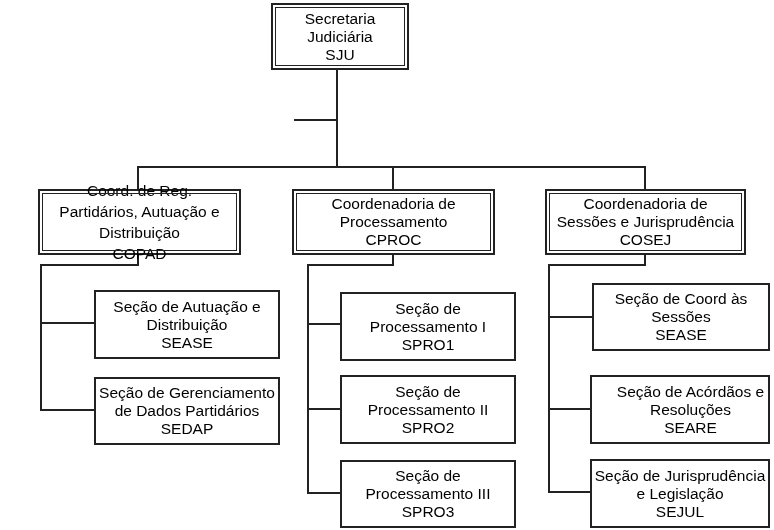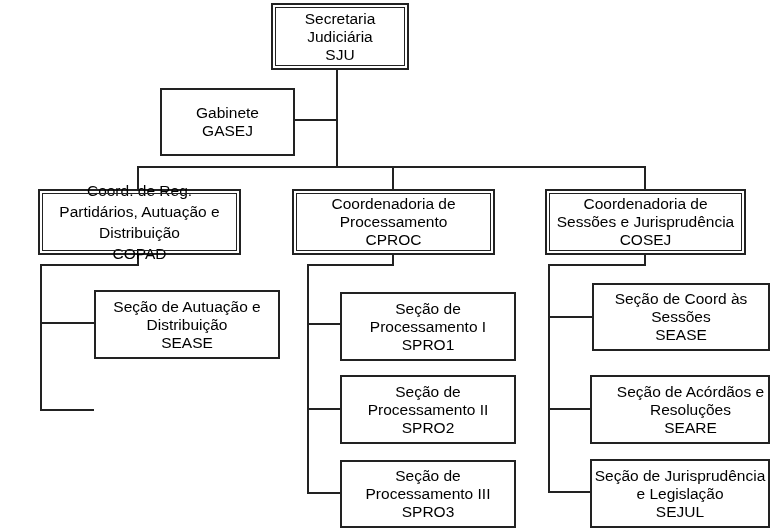--- a/index.html
+++ b/index.html
@@ -82,44 +82,45 @@
   <div class="ln l20"></div>
   <div class="ln l21"></div>
   <div class="ln l22"></div>
   <div class="ln l23"></div>
 
   <div class="box double n-sju">
     <span class="lbl">Secretaria
 Judiciária
 SJU</span>
   </div>
-  <div class="box n-gasej">
-    <span class="lbl">Gabinete
-GASEJ</span>
-  </div>
   <div class="box double n-copad">
     <span class="lbl">Coord. de Reg.
 Partidários, Autuação e
 Distribuição
 COPAD</span>
   </div>
   <div class="box double n-cproc">
     <span class="lbl">Coordenadoria de
 Processamento
 CPROC</span>
   </div>
   <div class="box double n-cosej">
     <span class="lbl">Coordenadoria de
 Sessões e Jurisprudência
 COSEJ</span>
   </div>
   <div class="box n-seadi">
     <span class="lbl">Seção de Autuação e
 Distribuição
 SEASE</span>
+  </div>
+  <div class="box n-sedap">
+    <span class="lbl">Seção de Gerenciamento
+de Dados Partidários
+SEDAP</span>
   </div>
   <div class="box n-spro1">
     <span class="lbl">Seção de
 Processamento I
 SPRO1</span>
   </div>
   <div class="box n-spro2">
     <span class="lbl">Seção de
 Processamento II
 SPRO2</span>

